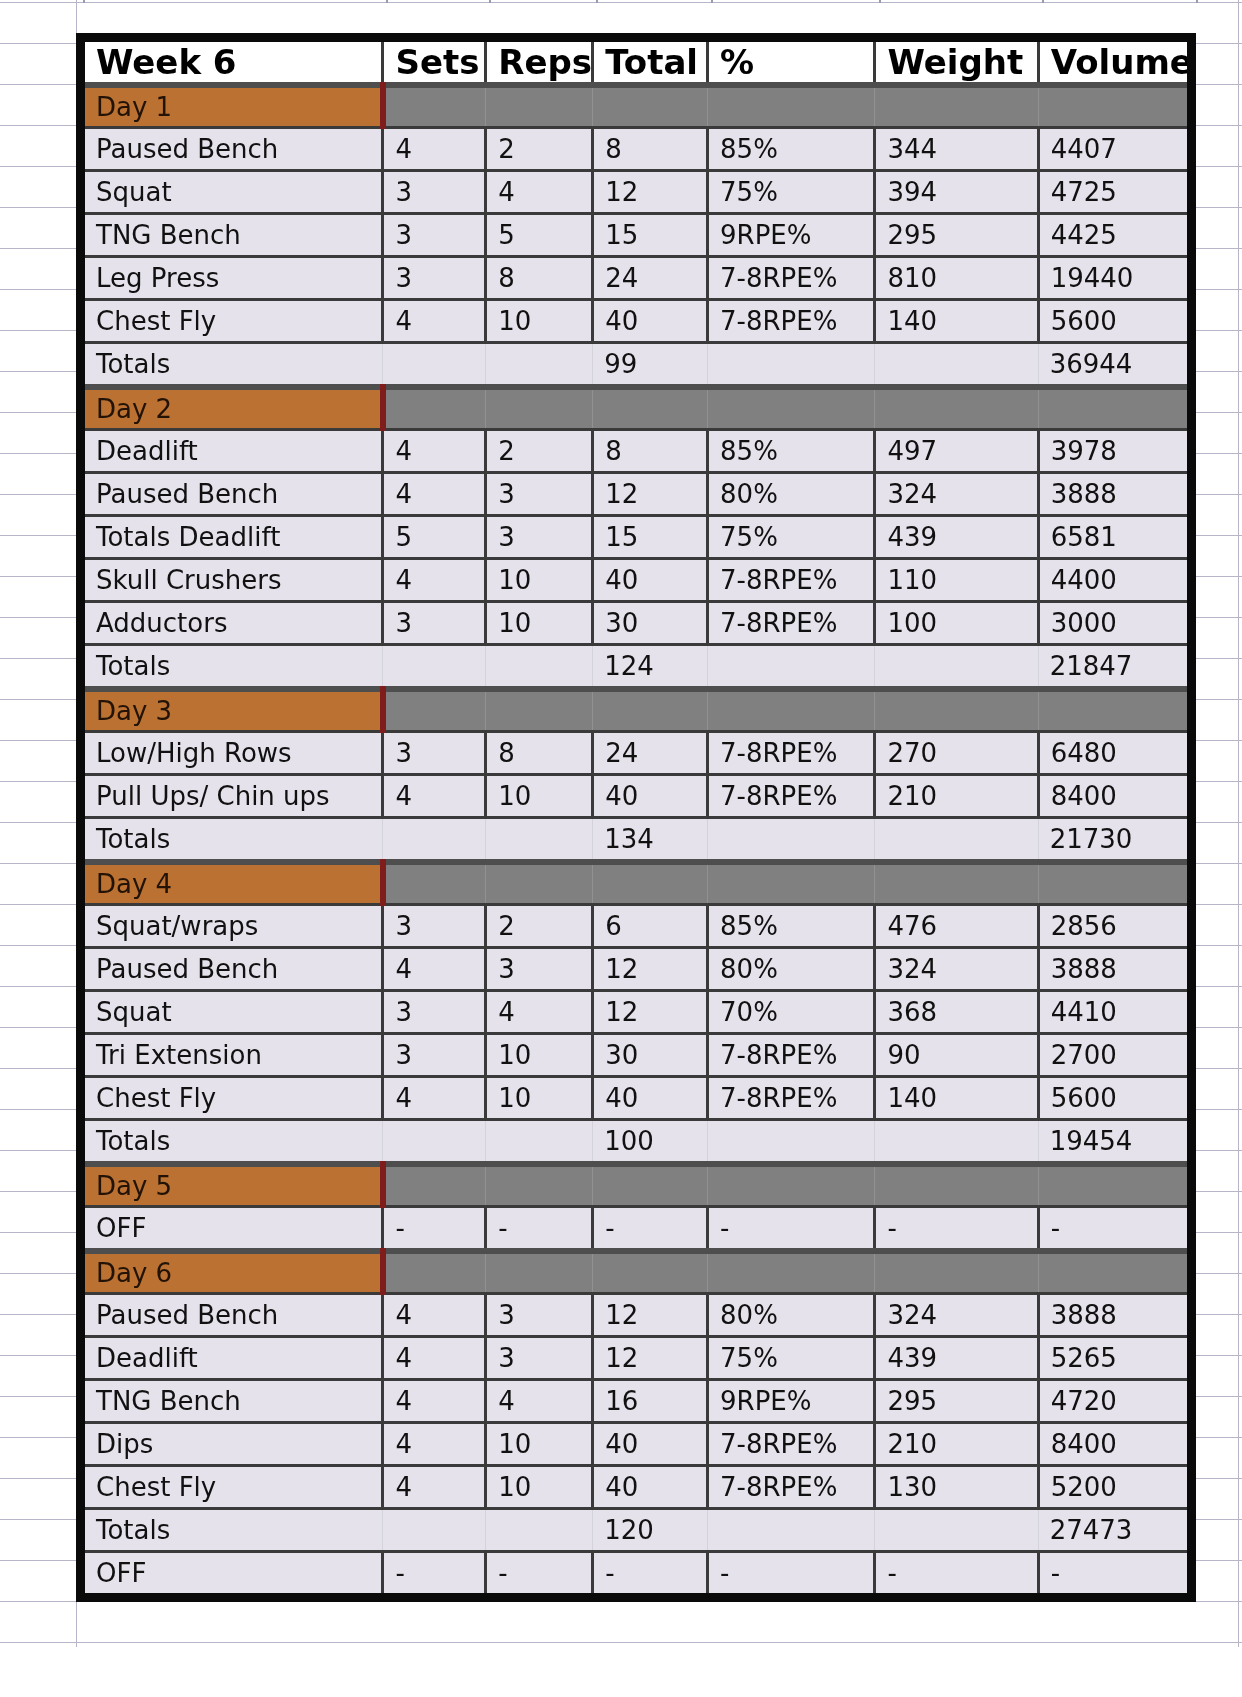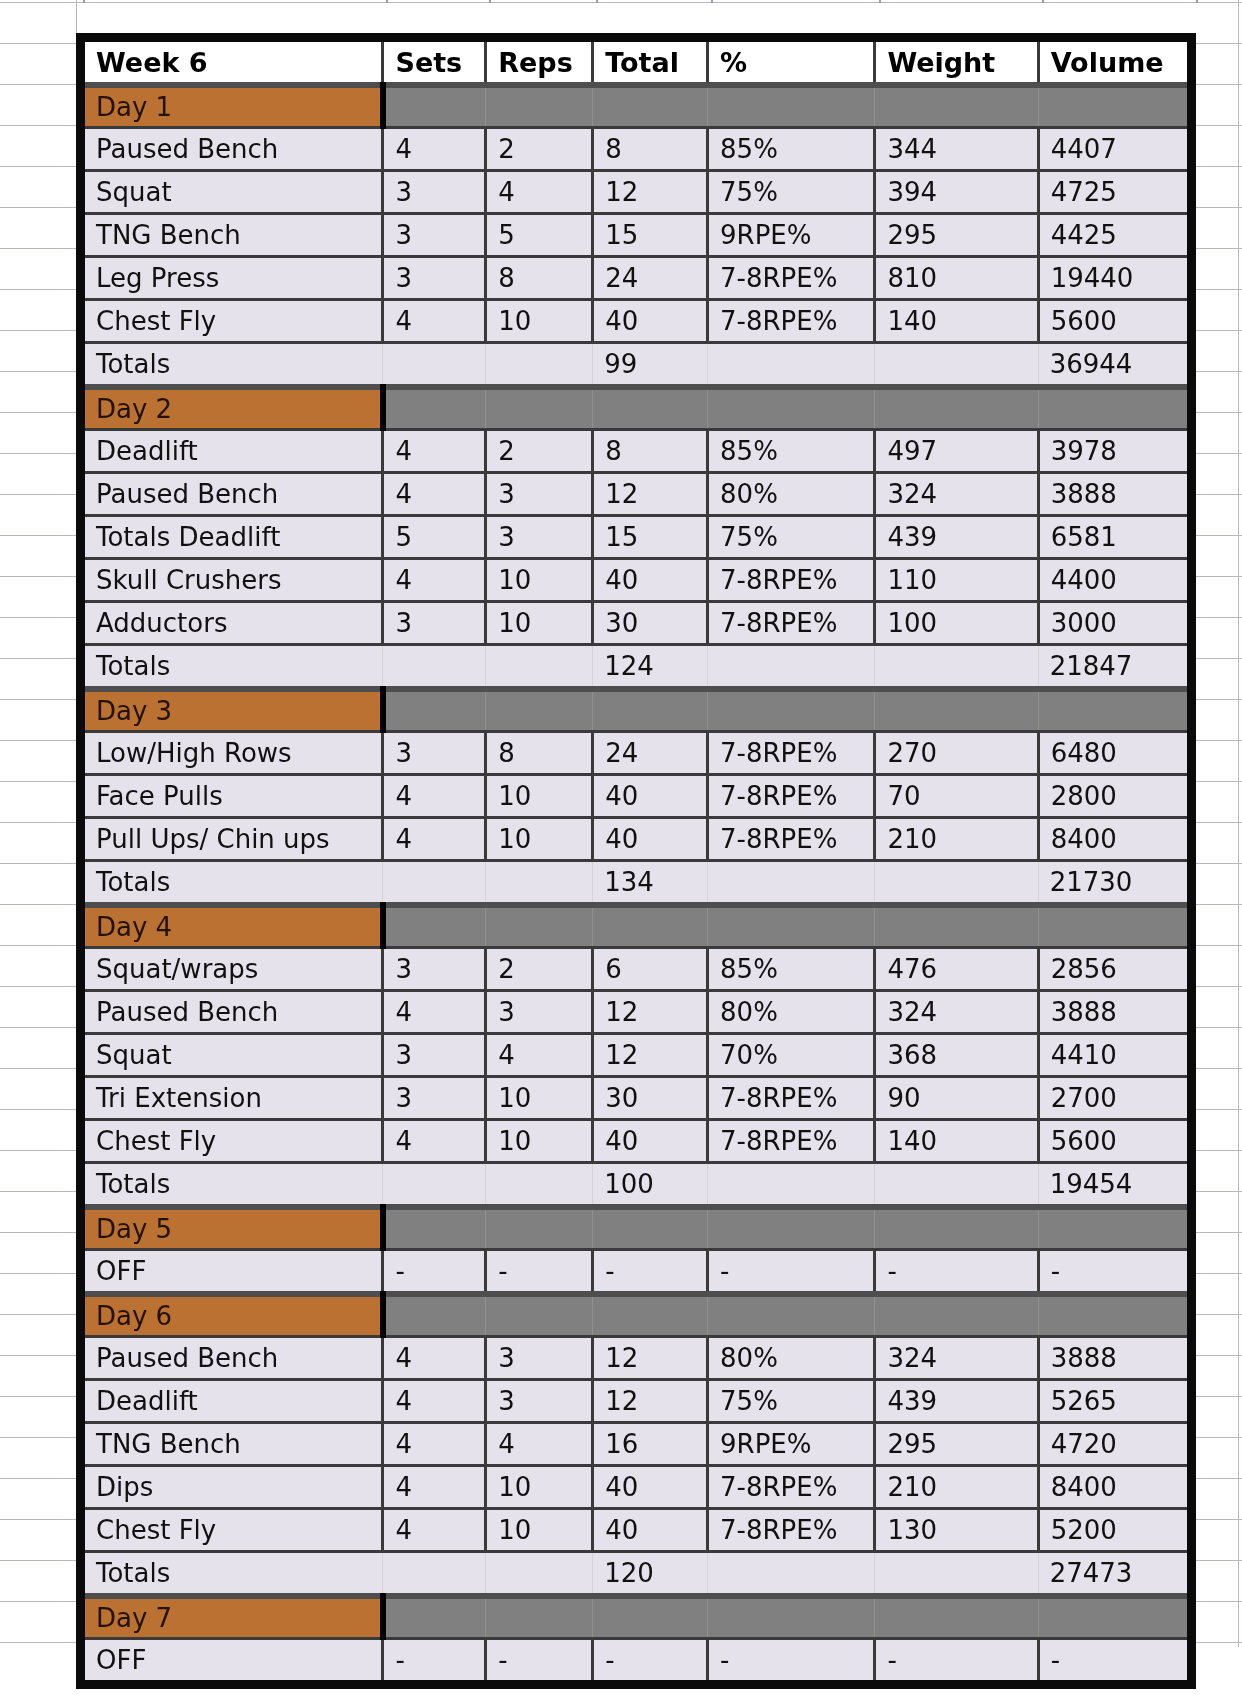--- a/index.html
+++ b/index.html
@@ -33,35 +33,35 @@
     padding:0 6px 0 11px;
     vertical-align:middle;
     text-align:left;
     overflow:hidden;white-space:nowrap;
     font-weight:normal;
   }
   
   tr.header-row th{
     background:#ffffff;
     font-weight:700;
-    font-size:27px;
+    font-size:34px;
     color:#000000;
     border:3px solid #3a3a3a;
     border-top:none;
   }
   
   tr.day-row td{
     border-top:6px solid #4e4e4e;
     border-bottom:3px solid #3a3a3a;
     height:38px;
   }
   td.day-label{
     background:#bb7132;
     color:#221306;
-    border-right:6px solid #000000;
+    border-right:6px solid #7f1d1d;
   }
   td.day-filler{
     background:#808080;
     border-left:1px solid #919191;
   }
   
   tr.exercise-row td{
     background:#e5e2eb;
     border:3px solid #3a3a3a;
   }
@@ -251,29 +251,20 @@
         <tr class="exercise-row">
           <td>Low/High Rows</td>
           <td>3</td>
           <td>8</td>
           <td>24</td>
           <td>7-8RPE%</td>
           <td>270</td>
           <td>6480</td>
         </tr>
         <tr class="exercise-row">
-          <td>Face Pulls</td>
-          <td>4</td>
-          <td>10</td>
-          <td>40</td>
-          <td>7-8RPE%</td>
-          <td>70</td>
-          <td>2800</td>
-        </tr>
-        <tr class="exercise-row">
           <td>Pull Ups/ Chin ups</td>
           <td>4</td>
           <td>10</td>
           <td>40</td>
           <td>7-8RPE%</td>
           <td>210</td>
           <td>8400</td>
         </tr>
         <tr class="totals-row">
           <td>Totals</td>
@@ -421,29 +412,20 @@
         </tr>
         <tr class="totals-row">
           <td>Totals</td>
           <td></td>
           <td></td>
           <td>120</td>
           <td></td>
           <td></td>
           <td>27473</td>
         </tr>
-        <tr class="day-row">
-          <td class="day-label">Day 7</td>
-          <td class="day-filler"></td>
-          <td class="day-filler"></td>
-          <td class="day-filler"></td>
-          <td class="day-filler"></td>
-          <td class="day-filler"></td>
-          <td class="day-filler"></td>
-        </tr>
         <tr class="exercise-row">
           <td>OFF</td>
           <td>-</td>
           <td>-</td>
           <td>-</td>
           <td>-</td>
           <td>-</td>
           <td>-</td>
         </tr>
       </tbody>

